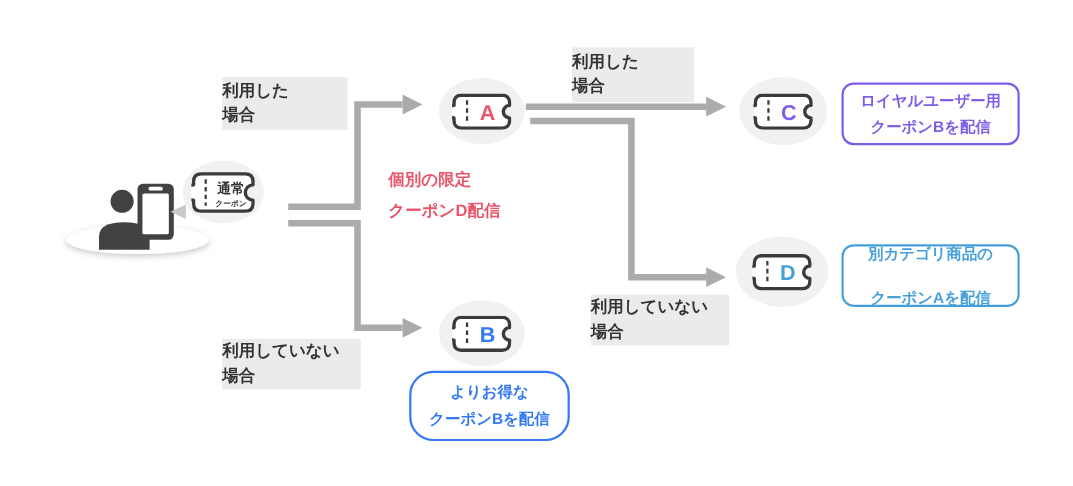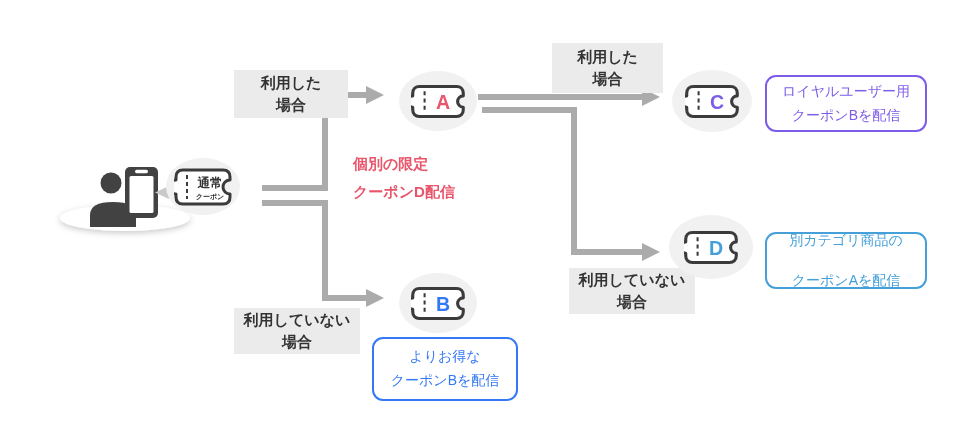--- a/index.html
+++ b/index.html
@@ -11,35 +11,35 @@
     overflow:hidden;
     font-family:"Liberation Sans","DejaVu Sans",sans-serif;
     color:#333333;
   }
   .connectors{position:absolute;left:0;top:0;width:975px;height:442px;}
   .conn{stroke:#ababab;stroke-width:6;fill:none;stroke-linejoin:miter;}
   .arrowhead{fill:#ababab;}
 
   .label-box{
     position:absolute;background:#ebebeb;color:#333333;
-    font-weight:bold;font-size:15px;line-height:1.5;text-align:center;
-    display:flex;flex-direction:column;justify-content:center;margin-left:32px;
+    font-weight:bold;font-size:15px;line-height:1.5;text-align:left;
+    display:flex;flex-direction:column;justify-content:center;
   }
   .node-ellipse{
     position:absolute;background:#f1f1f2;border-radius:50%;
     display:flex;align-items:center;justify-content:center;
   }
   .caption{
     position:absolute;text-align:left;font-weight:bold;
     font-size:15px;line-height:1.45;
   }
   .caption-red{color:#e9556b;line-height:1.85;font-size:15px;}
   .info-box{
     position:absolute;background:#ffffff;border:2px solid;border-radius:11px;
-    font-weight:normal;font-size:14px;text-align:center;line-height:1.7;
+    font-weight:bold;font-size:14px;text-align:center;line-height:1.7;
     display:flex;flex-direction:column;justify-content:center;
   }
   .accent-b{border-color:#3478f6;color:#3478f6;}
   .accent-c{border-color:#7d5ce8;color:#7d5ce8;}
   .accent-d{border-color:#45a0d9;color:#45a0d9;}
   .person-svg{position:absolute;left:55px;top:160px;}
   .pointer-tri{position:absolute;left:0;top:0;width:975px;height:442px;pointer-events:none;}
 </style>
 </head>
 <body>
@@ -68,21 +68,21 @@
     <circle cx="56" cy="23" r="10.5" fill="#424242"></circle>
     <rect x="70" y="7" width="33" height="51" rx="5" fill="#424242"></rect>
     <rect x="74.5" y="16" width="24" height="37" rx="1.5" fill="#ffffff"></rect>
     <rect x="80" y="9.8" width="13" height="3.4" rx="1.7" fill="#ffffff"></rect>
   </svg>
 
   <svg class="pointer-tri" viewBox="0 0 975 442">
     <polygon points="169,186 169,199 155,192.5" fill="#c9c9c9"></polygon>
   </svg>
 
-  <div class="node-ellipse" style="left:166px;top:158px;width:74px;height:57px;">
+  <div class="node-ellipse" style="left:166px;top:146px;width:74px;height:57px;">
     <svg width="58" height="38" viewBox="0 0 58 38">
       <path d="M9,2 H49 C54,2 56,4.5 56,9 V12 A6,6 0 0 0 56,26 V29 C56,33.5 54,36 49,36 H9 C4,36 2,33.5 2,29 V26 A6,6 0 0 1 2,12 V9 C2,4.5 4,2 9,2 Z" fill="#ffffff" stroke="#3b3b3b" stroke-width="3" stroke-linejoin="round"></path>
       <line x1="13" y1="7" x2="13" y2="31" stroke="#3b3b3b" stroke-width="2" stroke-dasharray="4 3"></line>
       <text x="36" y="19" text-anchor="middle" font-size="12.5" font-weight="bold" fill="#333333">通常</text>
       <text x="36" y="31" text-anchor="middle" font-size="7" font-weight="bold" fill="#333333">クーポン</text>
     </svg>
   </div>
 
 
   <div class="label-box" style="left:202px;top:70px;width:114px;height:48px;">
@@ -114,21 +114,21 @@
     <div>クーポンD配信</div>
   </div>
 
   <div class="node-ellipse" style="left:399px;top:273px;width:78px;height:60px;">
     <svg width="54" height="33" viewBox="0 0 52 32">
       <path d="M8,1.5 H44 C48,1.5 50.5,4 50.5,8 V10.5 A5.5,5.5 0 0 0 50.5,21.5 V24 C50.5,28 48,30.5 44,30.5 H8 C4,30.5 1.5,28 1.5,24 V21.5 A5.5,5.5 0 0 1 1.5,10.5 V8 C1.5,4 4,1.5 8,1.5 Z" fill="#ffffff" stroke="#3b3b3b" stroke-width="3" stroke-linejoin="round"></path>
       <line x1="13" y1="6" x2="13" y2="26" stroke="#3b3b3b" stroke-width="2" stroke-dasharray="4 3"></line>
       <text x="31" y="23" text-anchor="middle" font-size="19" font-weight="bold" fill="#3478f6">B</text>
     </svg>
   </div>
-  <div class="info-box accent-b" style="left:372px;top:337px;width:142px;height:60px;">
+  <div class="info-box accent-b" style="left:372px;top:337px;width:142px;height:60px;border-radius:22px;">
     <div>よりお得な</div>
     <div>クーポンBを配信</div>
   </div>
 
   <div class="node-ellipse" style="left:672px;top:70px;width:80px;height:62px;">
     <svg width="54" height="33" viewBox="0 0 52 32">
       <path d="M8,1.5 H44 C48,1.5 50.5,4 50.5,8 V10.5 A5.5,5.5 0 0 0 50.5,21.5 V24 C50.5,28 48,30.5 44,30.5 H8 C4,30.5 1.5,28 1.5,24 V21.5 A5.5,5.5 0 0 1 1.5,10.5 V8 C1.5,4 4,1.5 8,1.5 Z" fill="#ffffff" stroke="#3b3b3b" stroke-width="3" stroke-linejoin="round"></path>
       <line x1="13" y1="6" x2="13" y2="26" stroke="#3b3b3b" stroke-width="2" stroke-dasharray="4 3"></line>
       <text x="31" y="23" text-anchor="middle" font-size="19" font-weight="bold" fill="#7d5ce8">C</text>
     </svg>
@@ -138,18 +138,18 @@
     <div>クーポンBを配信</div>
   </div>
 
   <div class="node-ellipse" style="left:669px;top:215px;width:84px;height:64px;">
     <svg width="54" height="33" viewBox="0 0 52 32">
       <path d="M8,1.5 H44 C48,1.5 50.5,4 50.5,8 V10.5 A5.5,5.5 0 0 0 50.5,21.5 V24 C50.5,28 48,30.5 44,30.5 H8 C4,30.5 1.5,28 1.5,24 V21.5 A5.5,5.5 0 0 1 1.5,10.5 V8 C1.5,4 4,1.5 8,1.5 Z" fill="#ffffff" stroke="#3b3b3b" stroke-width="3" stroke-linejoin="round"></path>
       <line x1="13" y1="6" x2="13" y2="26" stroke="#3b3b3b" stroke-width="2" stroke-dasharray="4 3"></line>
       <text x="31" y="23" text-anchor="middle" font-size="19" font-weight="bold" fill="#45a0d9">D</text>
     </svg>
   </div>
-  <div class="info-box accent-d" style="left:765px;top:232px;width:158px;height:53px;gap:16px;">
+  <div class="info-box accent-d" style="left:765px;top:222px;width:158px;height:53px;gap:16px;">
     <div>別カテゴリ商品の</div>
     <div>クーポンAを配信</div>
   </div>
 
 </div>
 
 </body></html>

